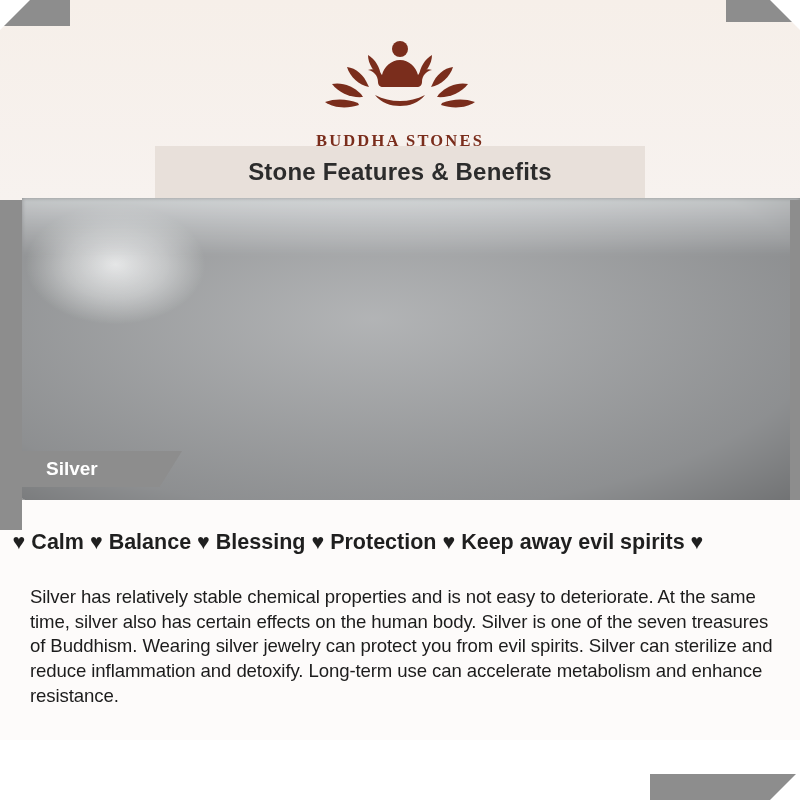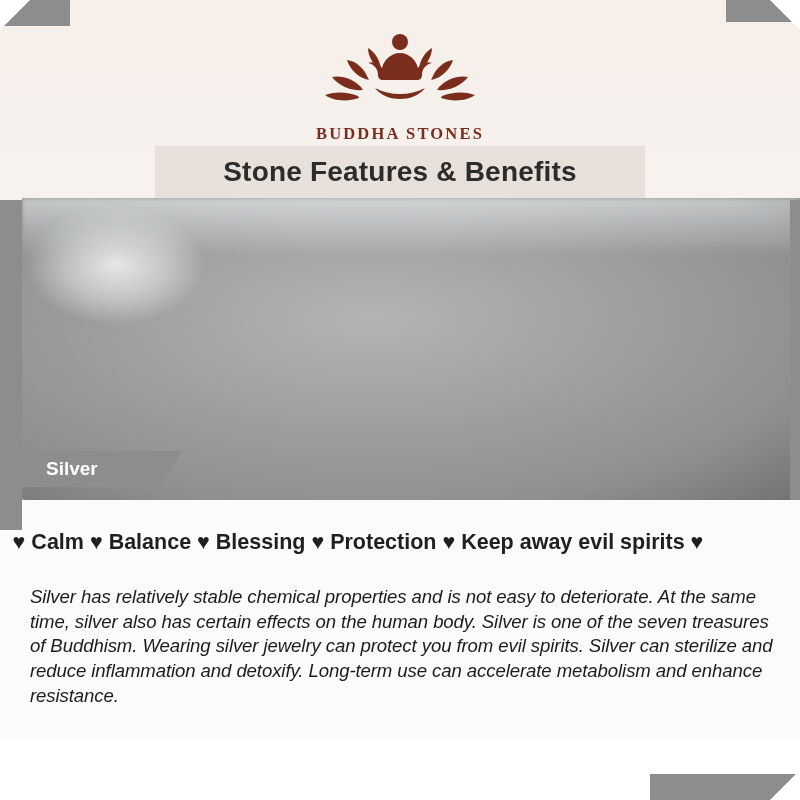--- a/index.html
+++ b/index.html
@@ -89,21 +89,21 @@
     top: 200px;
     width: 10px;
     height: 300px;
     background: #8d8d8d;
     z-index: 30;
   }
 
   
   .logo-block {
     position: absolute;
-    top: 28px;
+    top: 35px;
     left: 0;
     width: 800px;
     text-align: center;
     z-index: 20;
   }
   .logo-mark {
     display: block;
     margin: 0 auto;
   }
   .brand-name {
@@ -122,21 +122,21 @@
     left: 155px;
     width: 490px;
     height: 52px;
     background: #e8e0da;
     z-index: 25;
     display: flex;
     align-items: center;
     justify-content: center;
   }
   .title-bar .title-text {
-    font-size: 28px;
+    font-size: 24px;
     font-weight: bold;
     color: #2c2c2c;
     letter-spacing: 0.2px;
     font-family: "Liberation Sans", sans-serif;
   }
 
   
   .hero {
     position: absolute;
     top: 198px;
@@ -225,21 +225,20 @@
   .body-text {
     position: absolute;
     top: 585px;
     left: 30px;
     width: 745px;
     font-size: 18.6px;
     line-height: 1.33;
     color: #1c1c1c;
     z-index: 25;
     letter-spacing: -0.1px;
-    font-style: italic;
   }
 
   
   .bottom-white {
     position: absolute;
     left: 0;
     bottom: 0;
     width: 800px;
     height: 60px;
     background: #ffffff;

